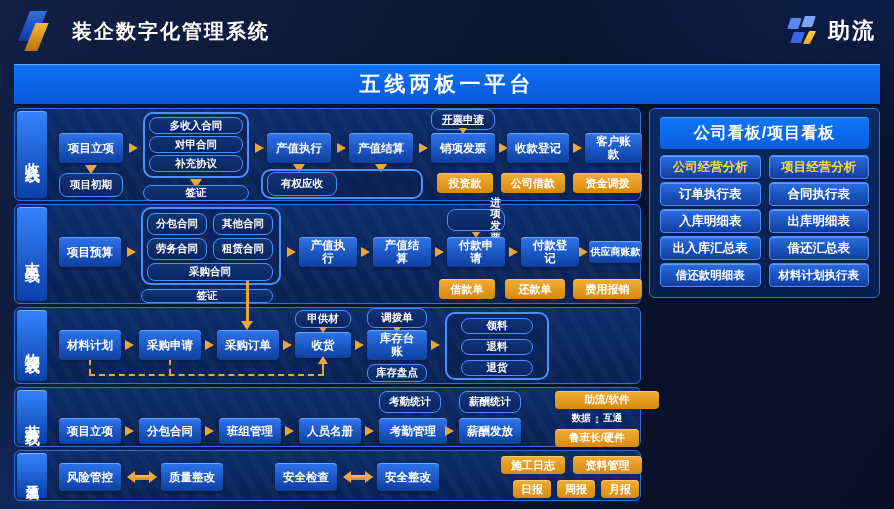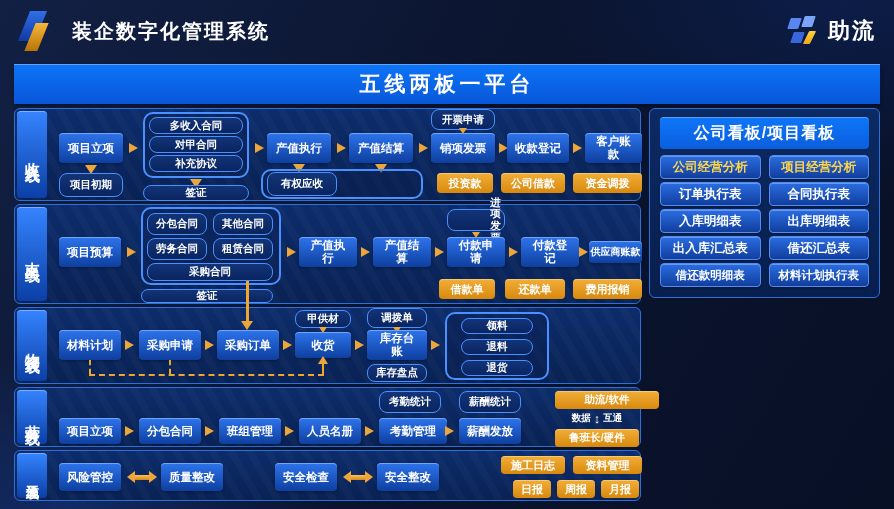--- a/index.html
+++ b/index.html
@@ -124,21 +124,21 @@
             <i class="ar" style="left:206px;top:34px;"></i>
             <div class="node" style="left:218px;top:24px;width:64px;height:30px;">产值执行</div>
             <i class="ar" style="left:288px;top:34px;"></i>
             <div class="node" style="left:300px;top:24px;width:64px;height:30px;">产值结算</div>
             <i class="ad" style="left:244px;top:55px;"></i>
             <i class="ad" style="left:326px;top:55px;"></i>
             <div class="grp" style="left:212px;top:60px;width:162px;height:30px;"></div>
             <div class="node ol" style="left:218px;top:63px;width:70px;height:24px;">有权应收</div>
             <div class="node ol" style="left:296px;top:63px;width:80px;height:24px;margin-top:42px;">确权应收</div>
             <i class="ar" style="left:370px;top:34px;"></i>
-            <div class="node ol" style="left:382px;top:0px;width:64px;height:21px;">开票申请</div>
+            <div class="node ol" style="left:382px;top:0px;width:64px;height:21px;text-decoration:underline;">开票申请</div>
             <i class="ads" style="left:410px;top:19px;"></i>
             <div class="node" style="left:382px;top:24px;width:64px;height:30px;">销项发票</div>
             <i class="ar" style="left:450px;top:34px;"></i>
             <div class="node" style="left:458px;top:24px;width:62px;height:30px;">收款登记</div>
             <i class="ar" style="left:524px;top:34px;"></i>
             <div class="node" style="left:536px;top:24px;width:57px;height:30px;">客户账款</div>
             <div class="tag" style="left:388px;top:64px;width:56px;height:20px;">投资款</div>
             <div class="tag" style="left:452px;top:64px;width:64px;height:20px;">公司借款</div>
             <div class="tag" style="left:524px;top:64px;width:69px;height:20px;">资金调拨</div>
           </div>

